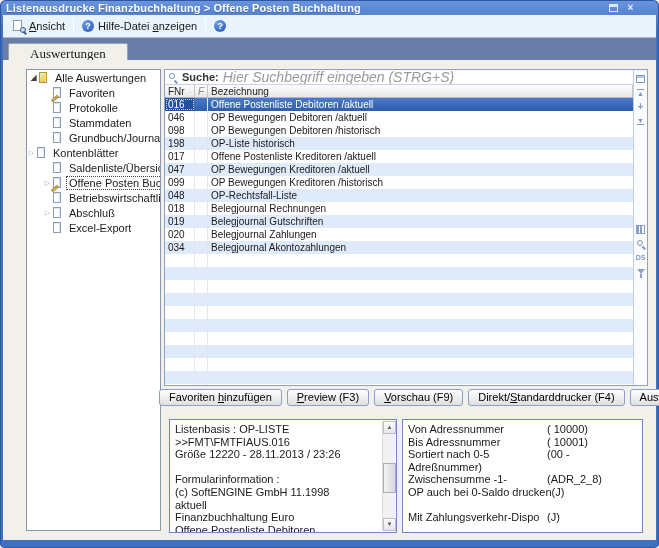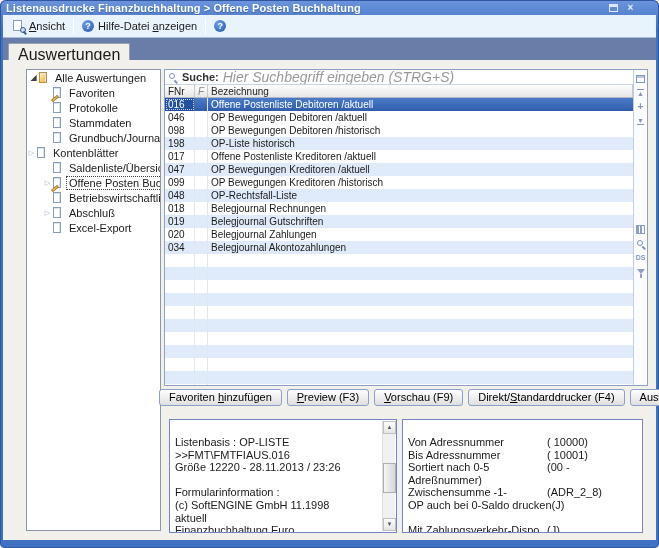--- a/index.html
+++ b/index.html
@@ -22,22 +22,22 @@
   .tb-sep{width:1px;height:16px;background:#b9c9dd;margin:0 2px;border-right:1px solid #fff;}
   
   .ico-help{width:12px;height:12px;border-radius:50%;background:radial-gradient(circle at 35% 30%,#6fa0ea,#2453ae);
     color:#fff;font-size:9px;font-weight:bold;display:flex;align-items:center;justify-content:center;line-height:1;}
   .ico-view{position:relative;width:12px;height:13px;}
   .ico-view .pg{position:absolute;left:0;top:0;width:9px;height:11px;background:#fff;border:1px solid #8a9cb8;}
   .ico-view .mg{position:absolute;right:-1px;bottom:0;width:6px;height:6px;border:1.5px solid #3a5a8a;border-radius:50%;background:#cfe2f5;}
   .ico-view .hd{position:absolute;right:-2px;bottom:-1px;width:4px;height:1.5px;background:#3a5a8a;transform:rotate(45deg);}
   
   .tabstrip{position:absolute;left:0;top:23px;right:0;height:22px;background:var(--c-tabstrip);}
-  .tab{position:absolute;left:5px;bottom:0;height:17px;padding:2px 9px 0;background:var(--c-content);
-    border:1px solid #98a2b4;border-bottom:none;border-radius:2px 2px 0 0;font-size:16px;cursor:default;}
+  .tab{position:absolute;left:5px;bottom:0;height:17px;padding:2px 21px 0;background:var(--c-content);
+    border:1px solid #98a2b4;border-bottom:none;border-radius:2px 2px 0 0;font-size:13px;cursor:default;font-family:Liberation Serif, serif;}
   
   .content{position:absolute;left:0;top:45px;right:0;bottom:0;background:var(--c-content);}
   .panel{position:absolute;background:#fff;}
   .tree-panel{left:23px;top:9px;width:135px;height:462px;border:1px solid #8a96ac;overflow:hidden;}
   .tree-item{height:15px;display:flex;align-items:center;white-space:nowrap;cursor:default;}
   .tree-item .exp{width:9px;text-align:center;font-size:7px;color:#9aa8c0;flex:0 0 9px;}
   .tree-item .exp.open{color:#404040;font-size:8px;}
   .ti-ic{position:relative;width:11px;height:12px;margin-right:4px;flex:0 0 11px;}
   .ti-ic .pg{position:absolute;left:1px;top:0;width:8px;height:11px;background:#fff;border:1px solid #8a9cb8;
     box-shadow:inset -2px 2px 0 -1px #dce6f2;}
@@ -83,21 +83,21 @@
   .ico-cols{width:9px;height:9px;background:repeating-linear-gradient(to right,#8aa0c8 0 2px,#fff 2px 3.5px);border:1px solid #8aa0c8;}
   .ico-ds{font-size:7px;font-weight:bold;letter-spacing:0;}
   .ico-funnel{width:0;height:0;border-left:4px solid transparent;border-right:4px solid transparent;border-top:5px solid #8aa0c8;position:relative;}
   .ico-funnel:after{content:"";position:absolute;left:-1px;top:0;width:2px;height:4px;background:#8aa0c8;}
   .gap2{margin-top:95px;}
   
   .btnrow{position:absolute;left:156px;top:329px;display:flex;gap:5px;}
   .btn{height:17px;padding:1px 9px 2px;font-size:11px;font-family:"Liberation Sans",sans-serif;
     background:linear-gradient(#ffffff,#ececec 60%,#dfdfdf);border:1px solid #8ba0c8;border-radius:3px;cursor:default;white-space:nowrap;}
   
-  .info{border:1px solid var(--c-infoborder);padding:16px 5px;font-size:11px;line-height:12.6px;overflow:hidden;}
+  .info{border:1px solid var(--c-infoborder);padding:3px 5px;font-size:11px;line-height:12.6px;overflow:hidden;}
   .info-left{left:166px;top:359px;width:228px;height:114px;padding-right:16px;position:absolute;background:#fff;}
   .info-right{left:399px;top:359px;width:241px;height:114px;position:absolute;background:#fff;}
   .sb{position:absolute;right:1px;top:1px;bottom:1px;width:13px;background:#f1f1f1;border-left:1px solid #dcdcdc;}
   .sb .ar{position:absolute;left:0;width:13px;height:13px;display:flex;align-items:center;justify-content:center;
     font-size:6px;color:#555;background:linear-gradient(#fdfdfd,#e4e4e4);border:1px solid #c0c0c0;}
   .sb .up{top:0;} .sb .dn{bottom:0;}
   .sb .thumb{position:absolute;left:0;top:42px;width:13px;height:30px;background:linear-gradient(to right,#f4f4f4,#d8d8d8);border:1px solid #aeaeae;}
   .iline{display:flex;white-space:nowrap;}
   .iline .lbl{flex:1;}
   .iline .val{width:90px;flex:0 0 90px;}

